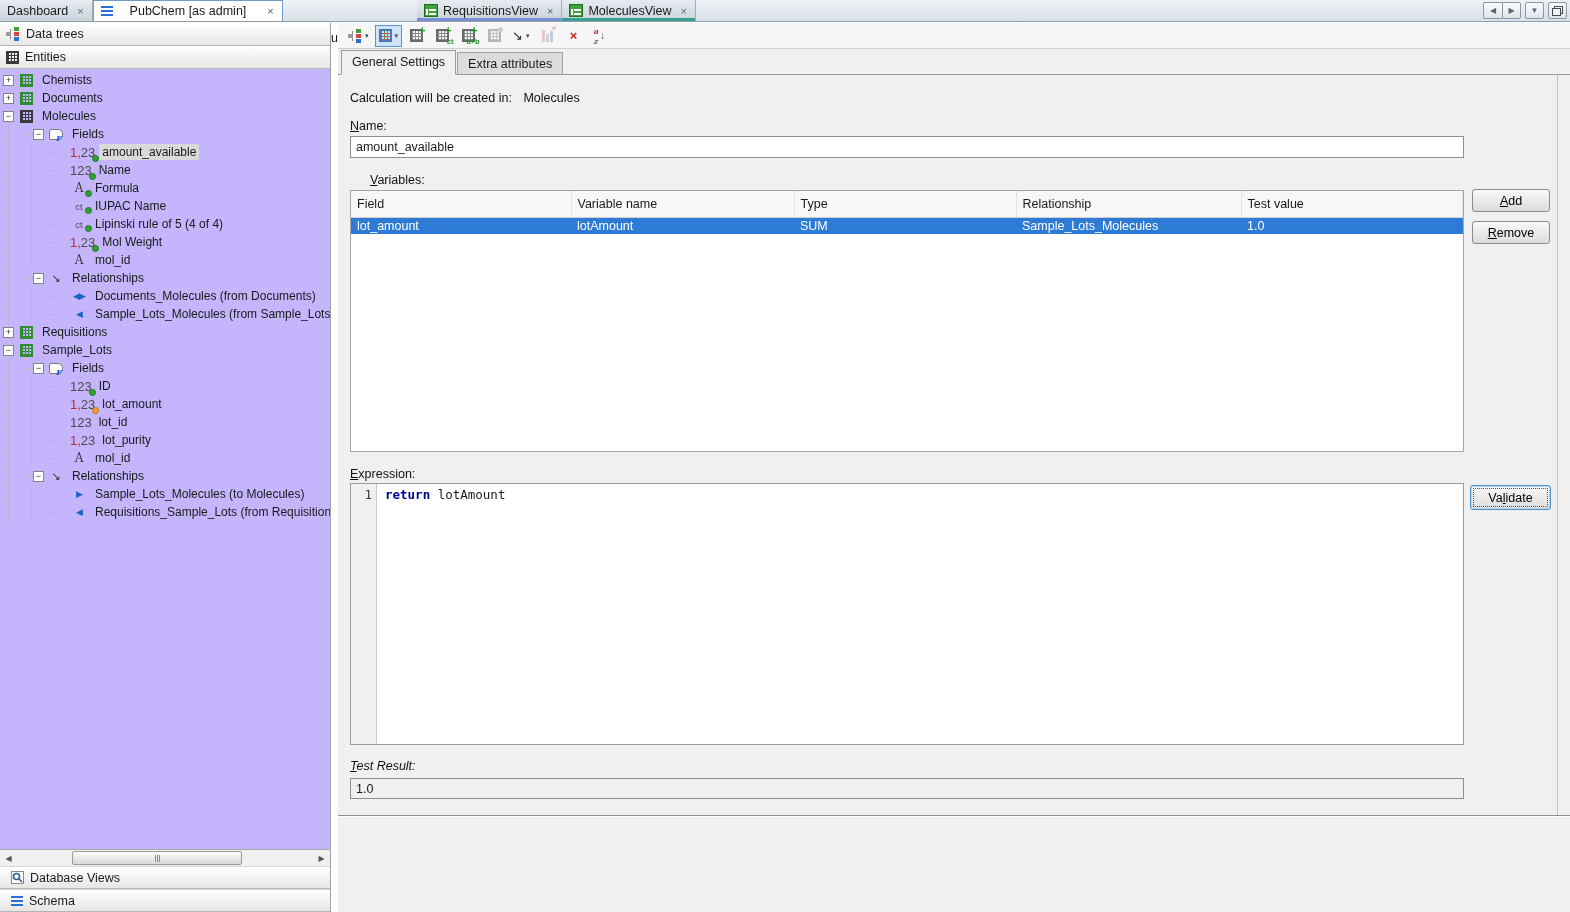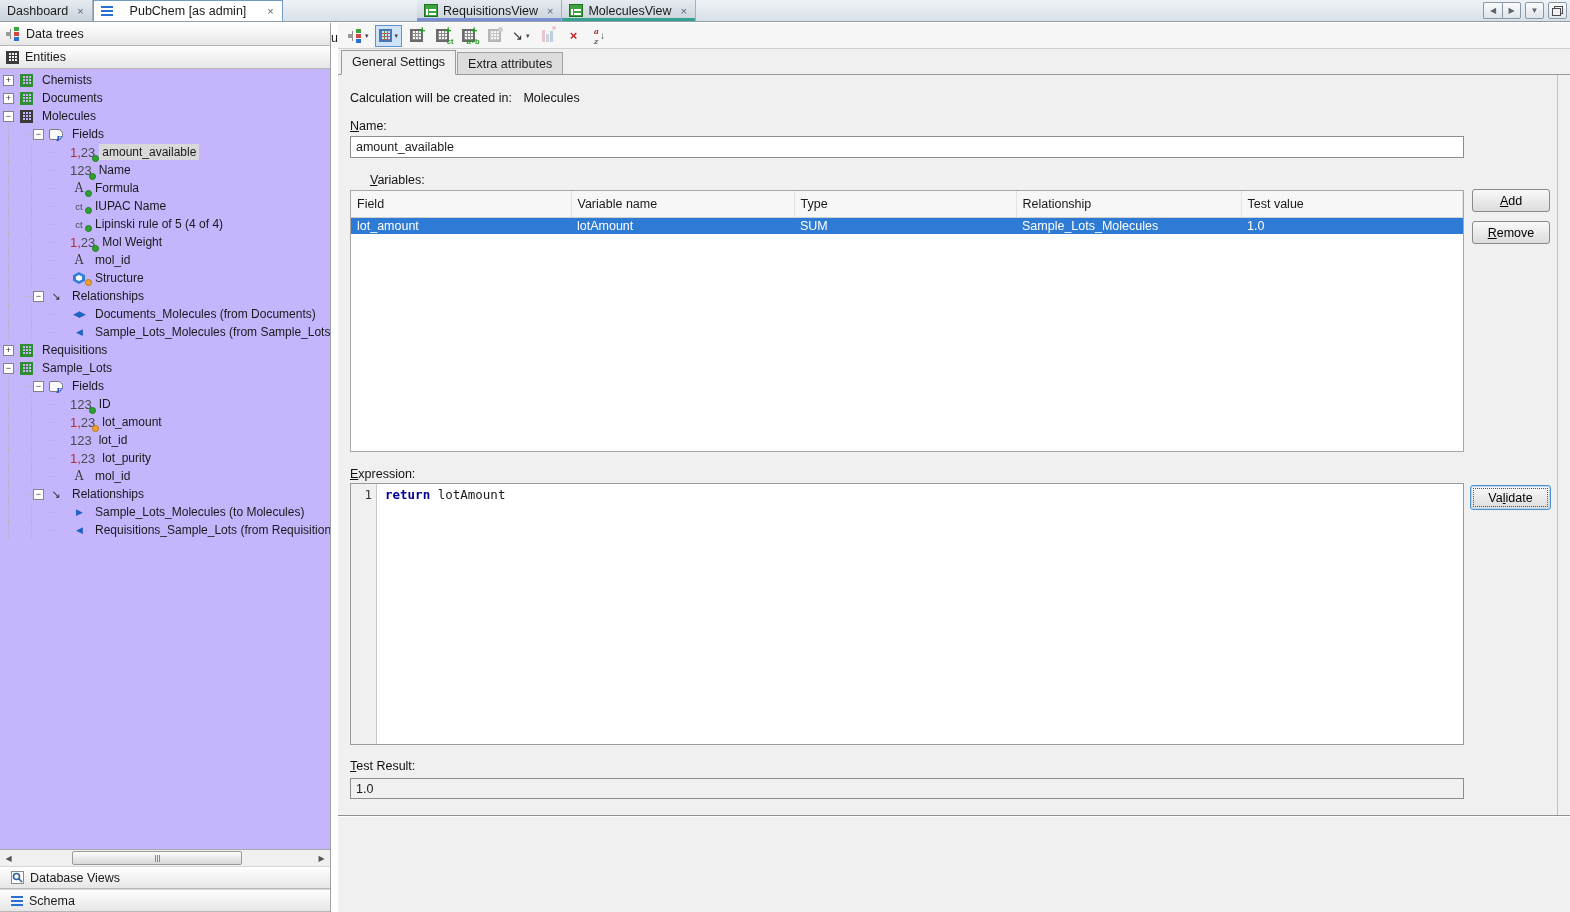--- a/index.html
+++ b/index.html
@@ -160,21 +160,21 @@
 
   .expr-label { left:12px; top:392px; }
   .editor { position:absolute; left:12px; top:408px; width:1114px; height:262px;
     border:1px solid #9a9a9a; background:#fff; }
   .gutter { position:absolute; left:0; top:0; bottom:0; width:26px; background:#f0f0f0;
     border-right:1px solid #c8c8c8; text-align:right; padding:3px 4px 0 0;
     font:12.5px "DejaVu Sans Mono", monospace; color:#3a3a3a; }
   .codeline { position:absolute; left:34px; top:3px; font:12.5px "DejaVu Sans Mono", monospace; color:#1a1a1a; }
   .kw { color:#000099; font-weight:bold; }
 
-  .tr-label { left:12px; top:684px; }
+  .tr-label { left:12px; top:684px;font-style:italic; }
   .var-label { left:12px; top:98px;margin-left:20px; }
   .name-label { left:12px; top:44px; }
   .bottom-sep { position:absolute; left:0; top:740px; right:0; height:2px;
     background:linear-gradient(#8f8f8f 0 1px, #ffffff 1px 2px); }
 </style>
 </head>
 <body>
 
 <div class="tabbar">
   <div id="wtabs" style="display:flex;text-align:right;">
@@ -328,31 +328,20 @@
       </div>
       <div class="titem">
         <span class="guide"></span>
         <span class="guide"></span>
         <span class="hguide"></span>
         <span class="noexp"></span>
         <span class="ticon">
           <span class="fi-a">A</span>
         </span>
         <span class="tlabel">mol_id</span>
-      </div>
-      <div class="titem">
-        <span class="guide"></span>
-        <span class="guide"></span>
-        <span class="hguide"></span>
-        <span class="noexp"></span>
-        <span class="ticon">
-          <span class="hexagon"></span>
-          <span class="badge orange"></span>
-        </span>
-        <span class="tlabel">Structure</span>
       </div>
       <div class="titem">
         <span class="guide"></span>
         <span class="hguide"></span>
         <span class="expander">−</span>
         <span class="ticon">
           <span class="rel-arrow">↘</span>
         </span>
         <span class="tlabel">Relationships</span>
       </div>

